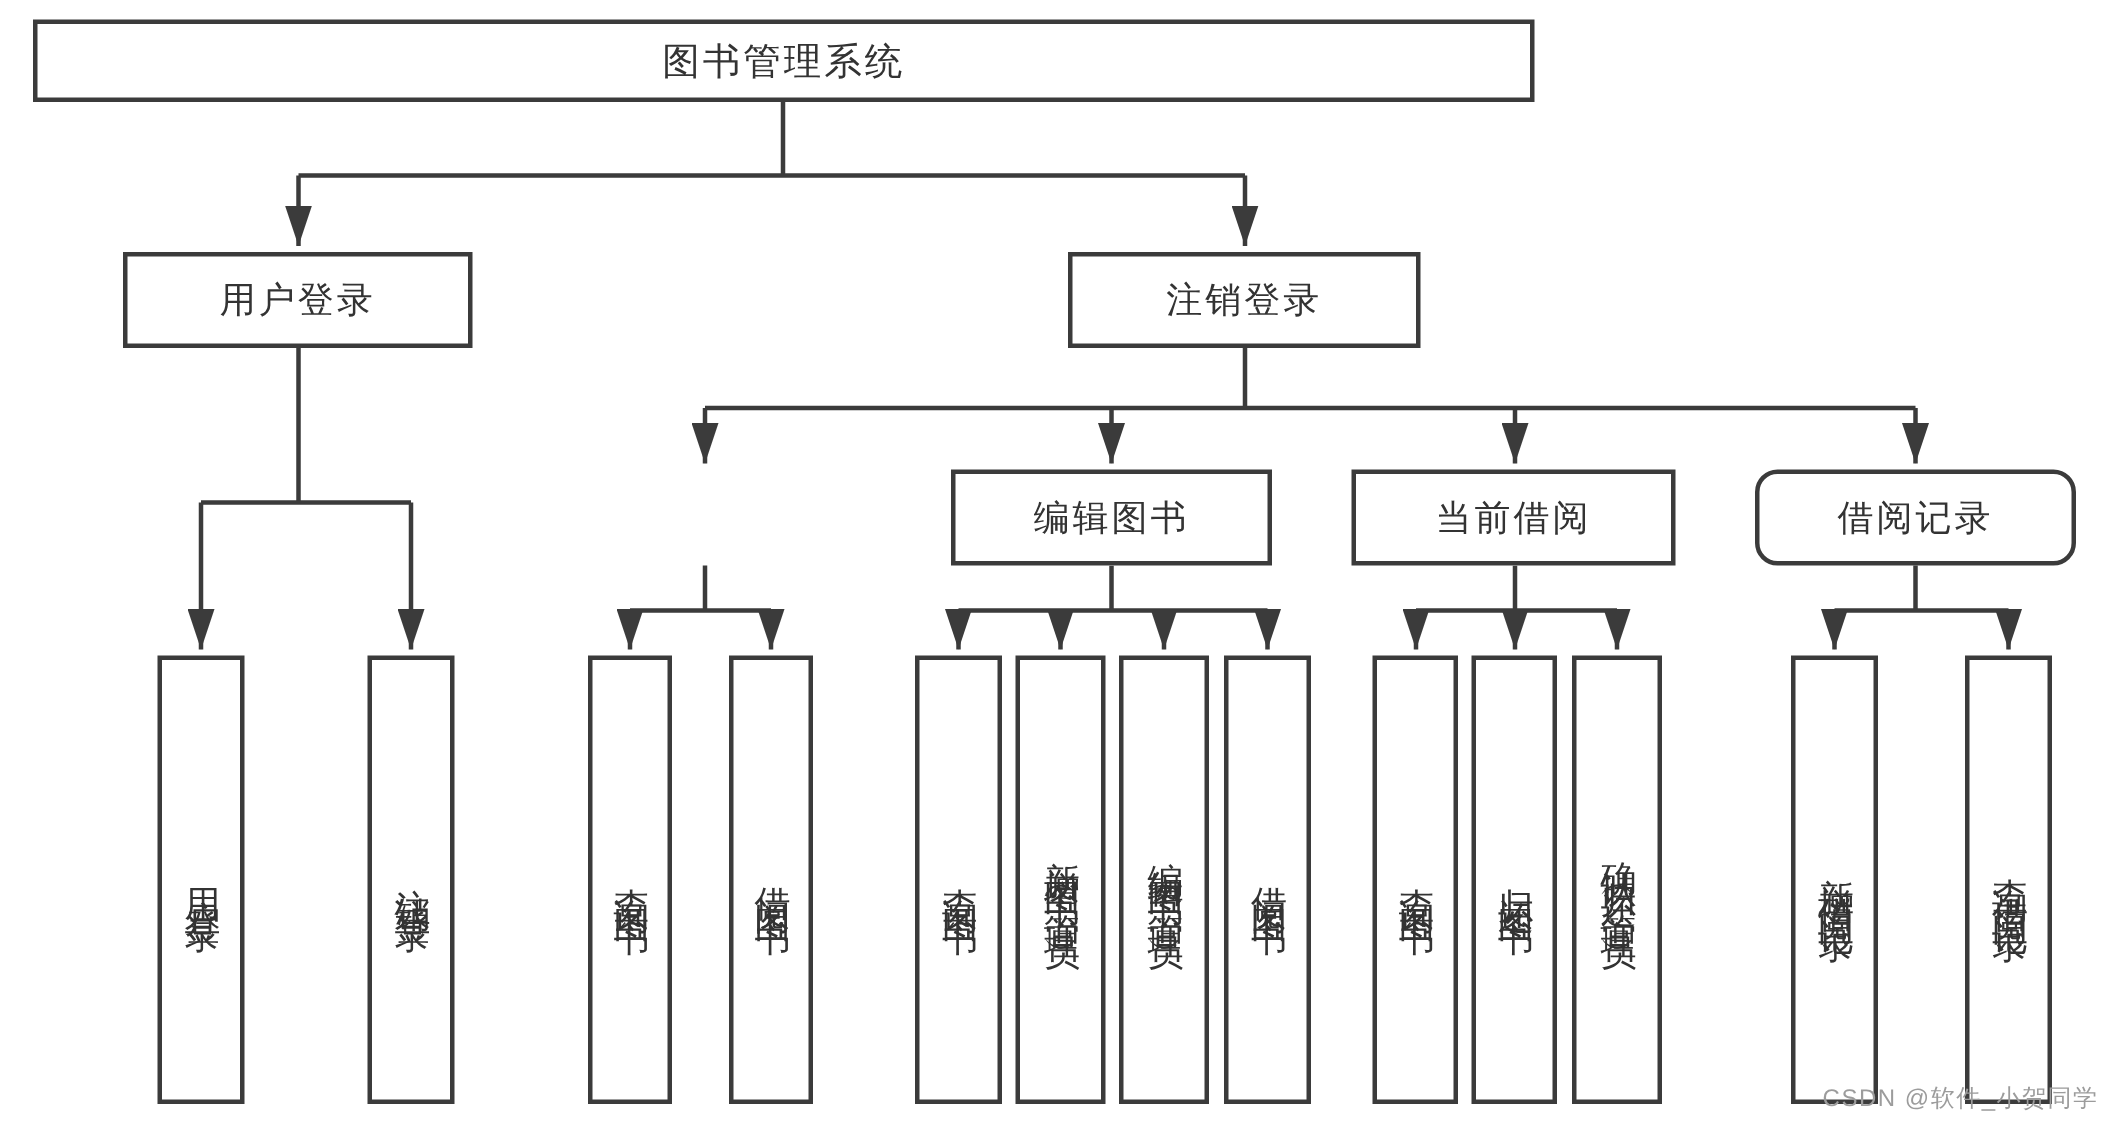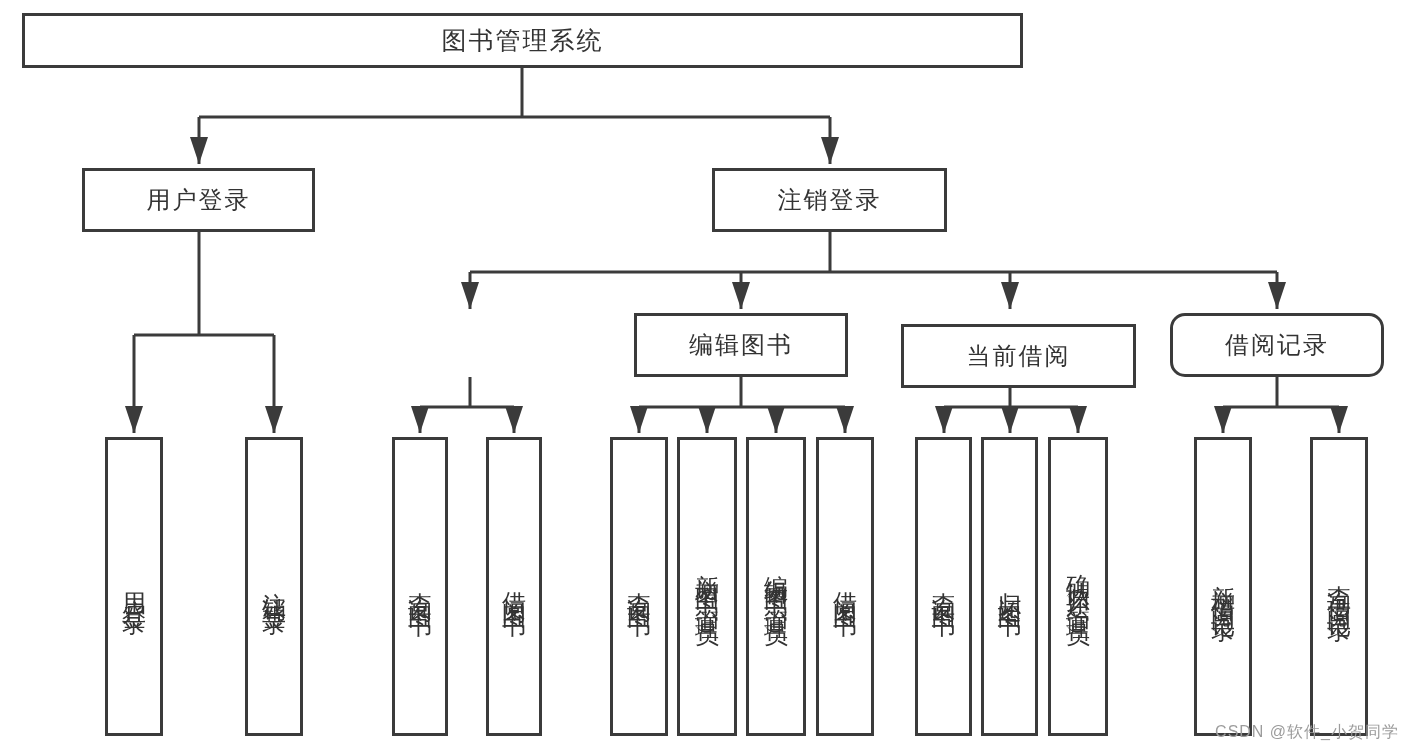--- a/index.html
+++ b/index.html
@@ -101,21 +101,21 @@
   <div class="hbox" style="left:82px;top:168px;width:233px;height:64px;">
     <span>用户登录</span>
   </div>
   <div class="hbox" style="left:712px;top:168px;width:235px;height:64px;">
     <span>注销登录</span>
   </div>
 
   <div class="hbox" style="left:634px;top:313px;width:214px;height:64px;">
     <span>编辑图书</span>
   </div>
-  <div class="hbox" style="left:901px;top:324px;width:235px;height:64px;">
+  <div class="hbox" style="left:901px;top:313px;width:216px;height:64px;">
     <span>当前借阅</span>
   </div>
   <div class="hbox" style="left:1170px;top:313px;width:214px;height:64px;border-radius:15px;">
     <span>借阅记录</span>
   </div>
 
   <div class="vbox" style="left:105px;width:58px;">
     <span class="vtext">用户登录</span>
   </div>
   <div class="vbox" style="left:245px;width:58px;">

